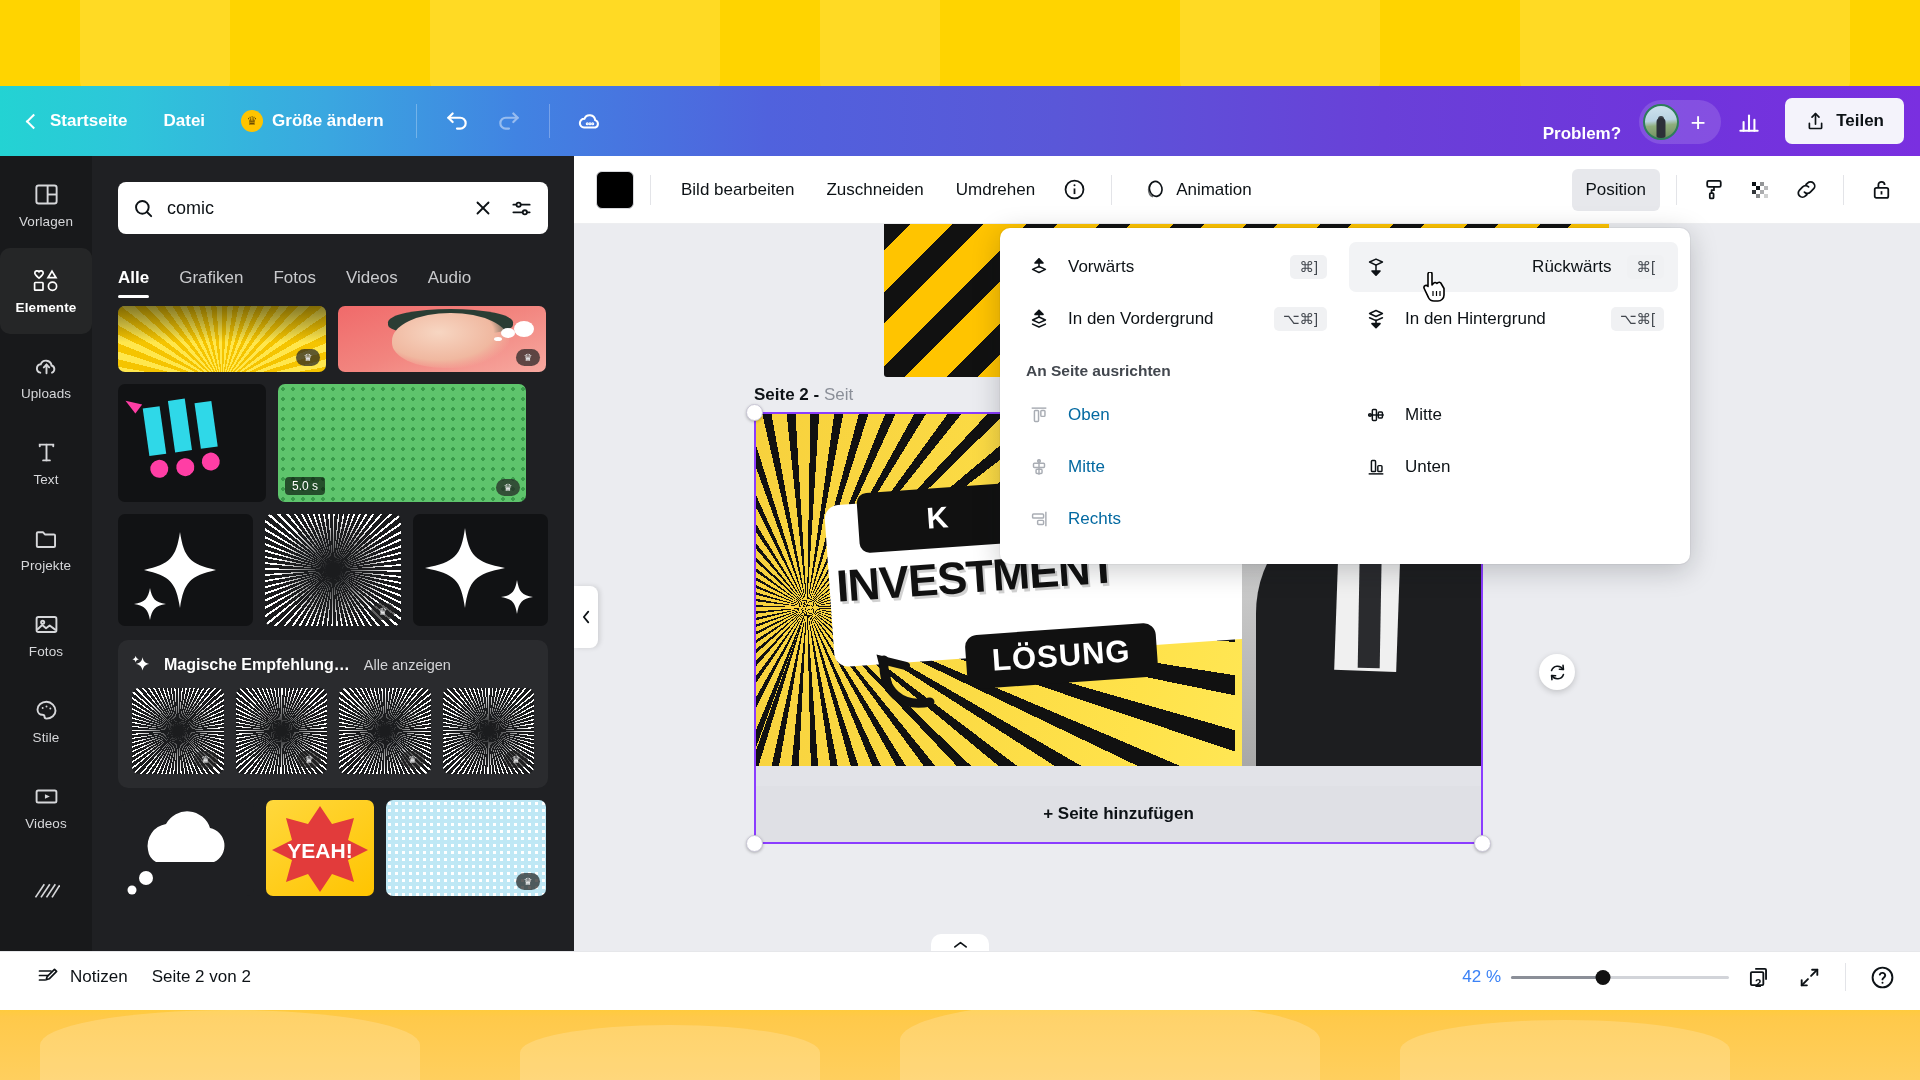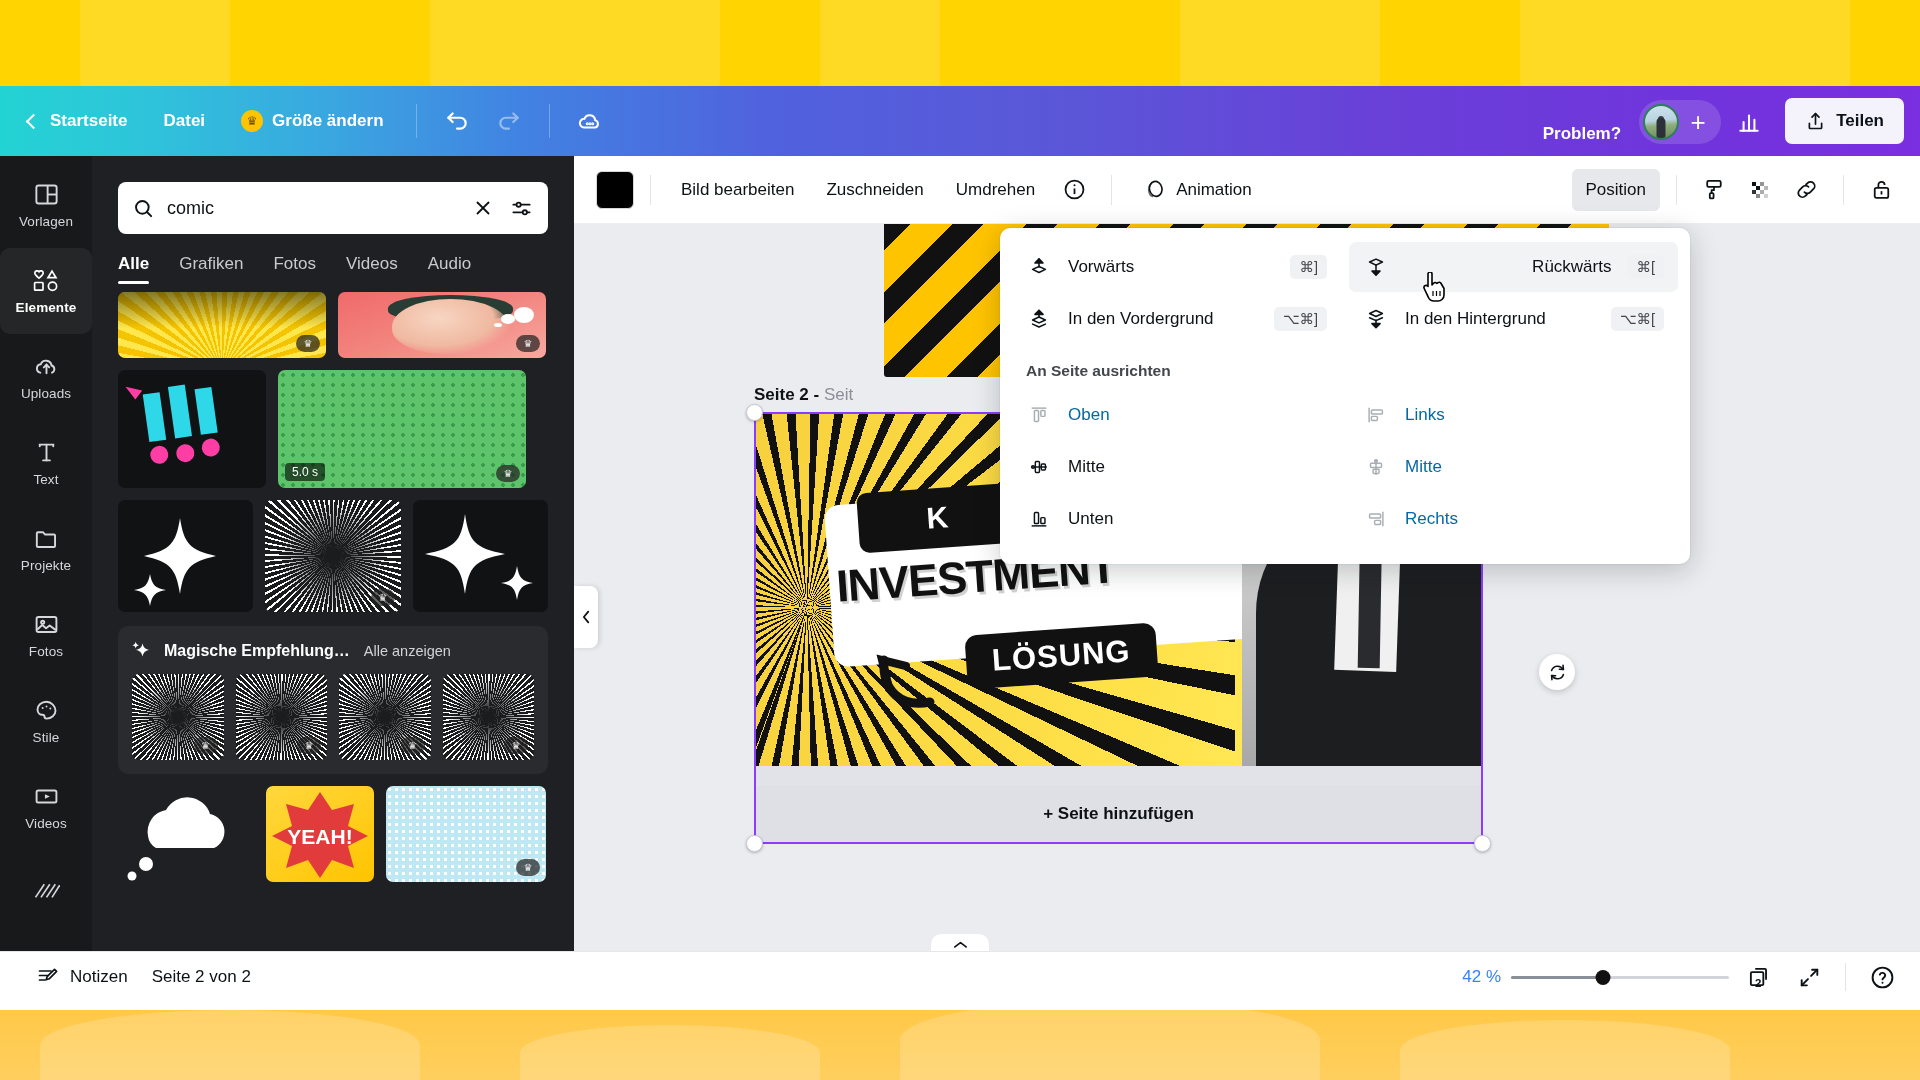--- a/index.html
+++ b/index.html
@@ -131,21 +131,21 @@
   .search-box input {
     flex: 1; border: none; outline: none; font-size: 18px; color: #0d1216;
     font-family: inherit; background: transparent;
   }
   .search-x { cursor: pointer; width:26px; height:26px; display:flex;align-items:center;justify-content:center; }
   .search-filter { cursor: pointer; width:26px; height:26px; display:flex;align-items:center;justify-content:center; }
 
   .tabs { display: flex; gap: 30px; padding: 20px 26px 0 26px; }
   .tab {
     font-size: 17px; color: #c9cacd; padding-bottom: 10px; cursor: pointer;
-    position: relative; white-space: nowrap;
+    position: relative; white-space: nowrap; margin-top: 14px;
   }
   .tab.active { color: #fff; font-weight: 600; }
   .tab.active::after {
     content:""; position:absolute; left:0; right:0; bottom:0; height:3px;
     background:#fff; border-radius: 2px;
   }
 
   .results { padding: 8px 26px 0 26px; }
   .row { display: flex; gap: 12px; margin-bottom: 12px; }
   .thumb { border-radius: 7px; overflow: hidden; position: relative; cursor: pointer; }
@@ -899,30 +899,20 @@
         <span class="ctx-icon">
           <svg width="22" height="22" viewBox="0 0 24 24" fill="none" stroke="#a9adb4" stroke-width="1.6">
             <line x1="4" y1="4.5" x2="20" y2="4.5"></line>
             <rect x="7" y="7" width="4.5" height="12" rx="1"></rect>
             <rect x="14" y="7" width="4.5" height="6.5" rx="1"></rect>
           </svg>
         </span>
         <span class="ctx-label">Oben</span>
       </div>
 
-      <div class="ctx-item disabled">
-        <span class="ctx-icon">
-          <svg width="22" height="22" viewBox="0 0 24 24" fill="none" stroke="#a9adb4" stroke-width="1.6">
-            <line x1="4.5" y1="4" x2="4.5" y2="20"></line>
-            <rect x="7" y="6.5" width="12" height="4.5" rx="1"></rect>
-            <rect x="7" y="13.5" width="6.5" height="4.5" rx="1"></rect>
-          </svg>
-        </span>
-        <span class="ctx-label">Links</span>
-      </div>
 
       <div class="ctx-item">
         <span class="ctx-icon">
           <svg width="22" height="22" viewBox="0 0 24 24" fill="none" stroke="#0d1216" stroke-width="1.6">
             <line x1="3.5" y1="12" x2="20.5" y2="12"></line>
             <rect x="8" y="6" width="4.5" height="12" rx="1"></rect>
             <rect x="14.5" y="8.8" width="4.5" height="6.5" rx="1"></rect>
             <circle cx="5.5" cy="12" r="1.5"></circle>
           </svg>
         </span>

